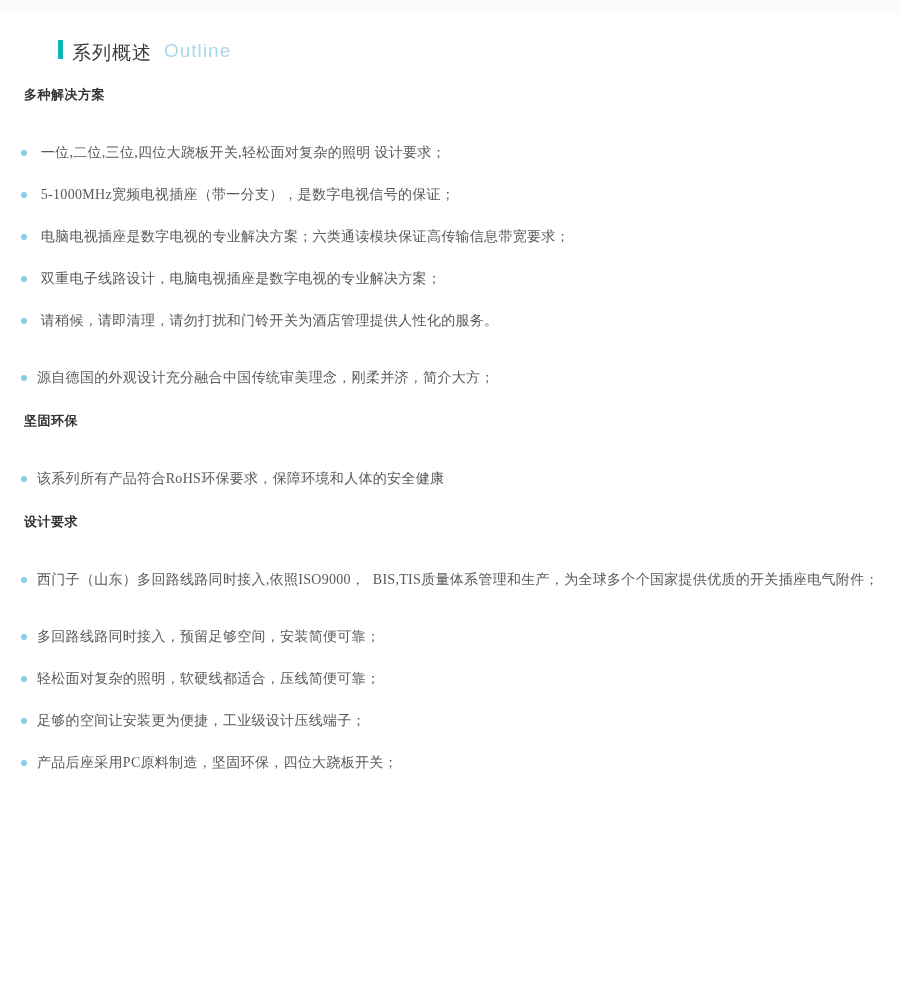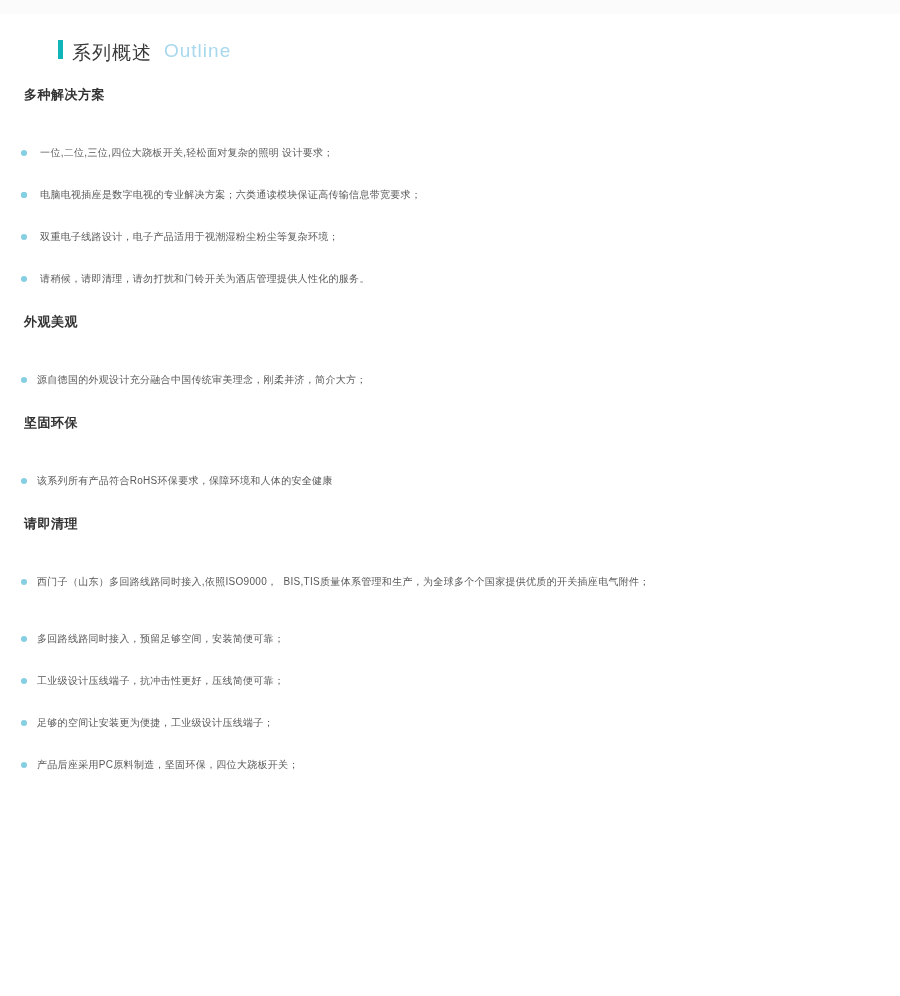--- a/index.html
+++ b/index.html
@@ -59,23 +59,24 @@
   }
   .bullet-list {
     list-style: none;
     margin: 39px 0 0 -3px;
     padding: 0;
   }
   .bullet-item {
     position: relative;
     padding-left: 16px;
     margin-bottom: 24px;
-    font-size: 10px;
+    font-size: 14px;
     line-height: 18px;
     color: #595959;
+    font-family: Liberation Serif, serif;
   }
   .dot {
     position: absolute;
     left: 0;
     top: 6px;
     width: 6px;
     height: 6px;
     border-radius: 50%;
     background: var(--bullet, #84cfe2);
   }
@@ -100,80 +101,80 @@
   <section class="section">
     <h3 class="section-heading">多种解决方案</h3>
     <ul class="bullet-list">
   <li class="bullet-item">
     <span class="dot"></span>
     <span class="item-text"> 一位,二位,三位,四位大跷板开关,轻松面对复杂的照明 设计要求；</span>
   </li>
 
   <li class="bullet-item">
     <span class="dot"></span>
+    <span class="item-text"> 5-1000MHz宽频电视插座（带一分支），是数字电视信号的保证；</span>
   </li>
 
   <li class="bullet-item">
     <span class="dot"></span>
     <span class="item-text"> 电脑电视插座是数字电视的专业解决方案；六类通读模块保证高传输信息带宽要求；</span>
   </li>
 
   <li class="bullet-item">
     <span class="dot"></span>
-    <span class="item-text"> 双重电子线路设计，电子产品适用于视潮湿粉尘粉尘等复杂环境；</span>
+    <span class="item-text"> 双重电子线路设计，电脑电视插座是数字电视的专业解决方案；</span>
   </li>
 
   <li class="bullet-item">
     <span class="dot"></span>
     <span class="item-text"> 请稍候，请即清理，请勿打扰和门铃开关为酒店管理提供人性化的服务。</span>
   </li>
 </ul>
   </section>
 
   <section class="section">
-    <h3 class="section-heading">外观美观</h3>
     <ul class="bullet-list">
   <li class="bullet-item">
     <span class="dot"></span>
     <span class="item-text">源自德国的外观设计充分融合中国传统审美理念，刚柔并济，简介大方；</span>
   </li>
 </ul>
   </section>
 
   <section class="section">
     <h3 class="section-heading">坚固环保</h3>
     <ul class="bullet-list">
   <li class="bullet-item">
     <span class="dot"></span>
     <span class="item-text">该系列所有产品符合RoHS环保要求，保障环境和人体的安全健康</span>
   </li>
 </ul>
   </section>
 
   <section class="section">
-    <h3 class="section-heading">请即清理</h3>
+    <h3 class="section-heading">设计要求</h3>
     <ul class="bullet-list">
   <li class="bullet-item">
     <span class="dot"></span>
     <span class="item-text">西门子（山东）多回路线路同时接入,依照ISO9000，  BIS,TIS质量体系管理和生产，为全球多个个国家提供优质的开关插座电气附件；</span>
   </li>
 </ul>
   </section>
 
   <section class="section">
     <ul class="bullet-list">
   <li class="bullet-item">
     <span class="dot"></span>
     <span class="item-text">多回路线路同时接入，预留足够空间，安装简便可靠；</span>
   </li>
 
 
   <li class="bullet-item">
     <span class="dot"></span>
-    <span class="item-text">工业级设计压线端子，抗冲击性更好，压线简便可靠；</span>
+    <span class="item-text">轻松面对复杂的照明，软硬线都适合，压线简便可靠；</span>
   </li>
 
   <li class="bullet-item">
     <span class="dot"></span>
     <span class="item-text">足够的空间让安装更为便捷，工业级设计压线端子；</span>
   </li>
 
   <li class="bullet-item">
     <span class="dot"></span>
     <span class="item-text">产品后座采用PC原料制造，坚固环保，四位大跷板开关；</span>

